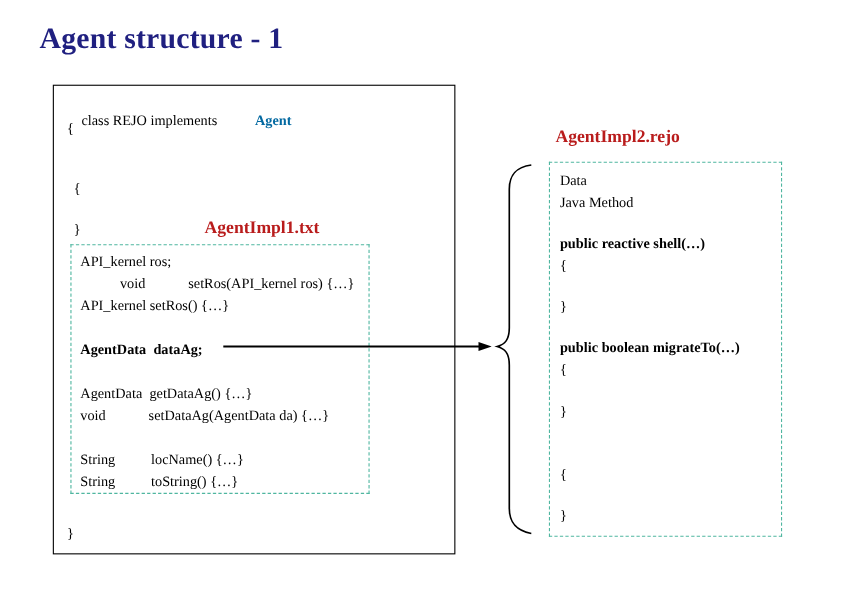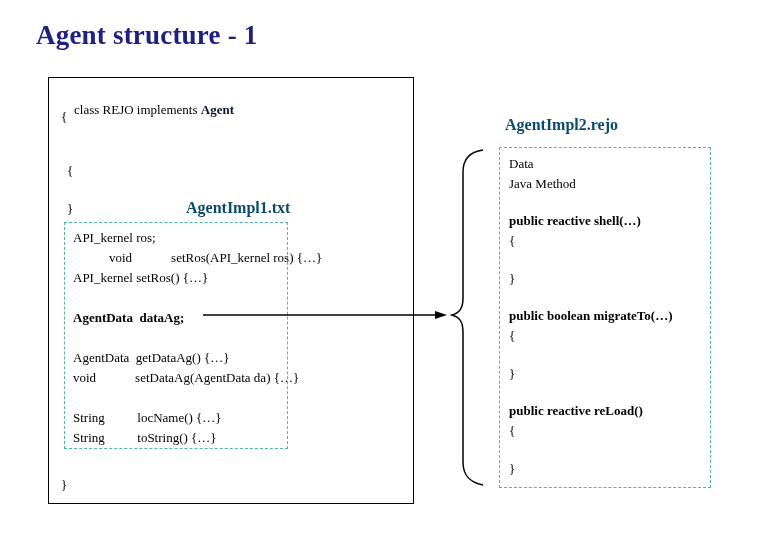--- a/index.html
+++ b/index.html
@@ -46,51 +46,52 @@
     position: absolute;
     font-family: "Liberation Serif", "DejaVu Serif", serif;
     font-size: 13px;
     line-height: 13px;
     color: #000000;
     white-space: pre;
   }
   .code-line.bold { font-weight: bold; }
 
   .kw-agent {
-    color: #0f172a;
+    color: #0369a1;
     font-weight: bold;
+    margin-left: 31px;
   }
 
   
   .dashed-box {
     position: absolute;
     border: 1px dashed #4fb6a0;
     box-sizing: border-box;
     background: transparent;
   }
   .left-dashed {
     left: 64px;
     top: 222px;
-    width: 224px;
+    width: 272px;
     height: 227px;
   }
   .right-dashed {
     left: 499px;
     top: 147px;
     width: 212px;
     height: 341px;
   }
 
   
   .file-label {
     position: absolute;
     font-family: "Liberation Serif", "DejaVu Serif", serif;
     font-size: 16px;
     font-weight: bold;
-    color: #0c4a6e;
+    color: #b91c1c;
     white-space: nowrap;
   }
   .label-impl1 { left: 186px; top: 199px; }
   .label-impl2 { left: 505px; top: 116px; }
 
   
   .connector {
     position: absolute;
     left: 0;
     top: 0;
@@ -146,21 +147,20 @@
   <div class="code-line" style="left:9px; top:29px;">Java Method</div>
 
   <div class="code-line bold" style="left:9px; top:66px;">public reactive shell(…)</div>
   <div class="code-line" style="left:9px; top:86px;">{</div>
   <div class="code-line" style="left:9px; top:124px;">}</div>
 
   <div class="code-line bold" style="left:9px; top:161px;">public boolean migrateTo(…)</div>
   <div class="code-line" style="left:9px; top:181px;">{</div>
   <div class="code-line" style="left:9px; top:219px;">}</div>
 
-  <div class="code-line bold" style="left:9px; top:256px;">public reactive reLoad()</div>
   <div class="code-line" style="left:9px; top:276px;">{</div>
   <div class="code-line" style="left:9px; top:314px;">}</div>
 </div>
 
 <svg class="connector" viewBox="0 0 780 540">
 
   <g>
     <line x1="203" y1="315" x2="437" y2="315" stroke="#000000" stroke-width="1.6"></line>
     <polygon points="447,315 435,311 435,319" fill="#000000"></polygon>
   </g>

